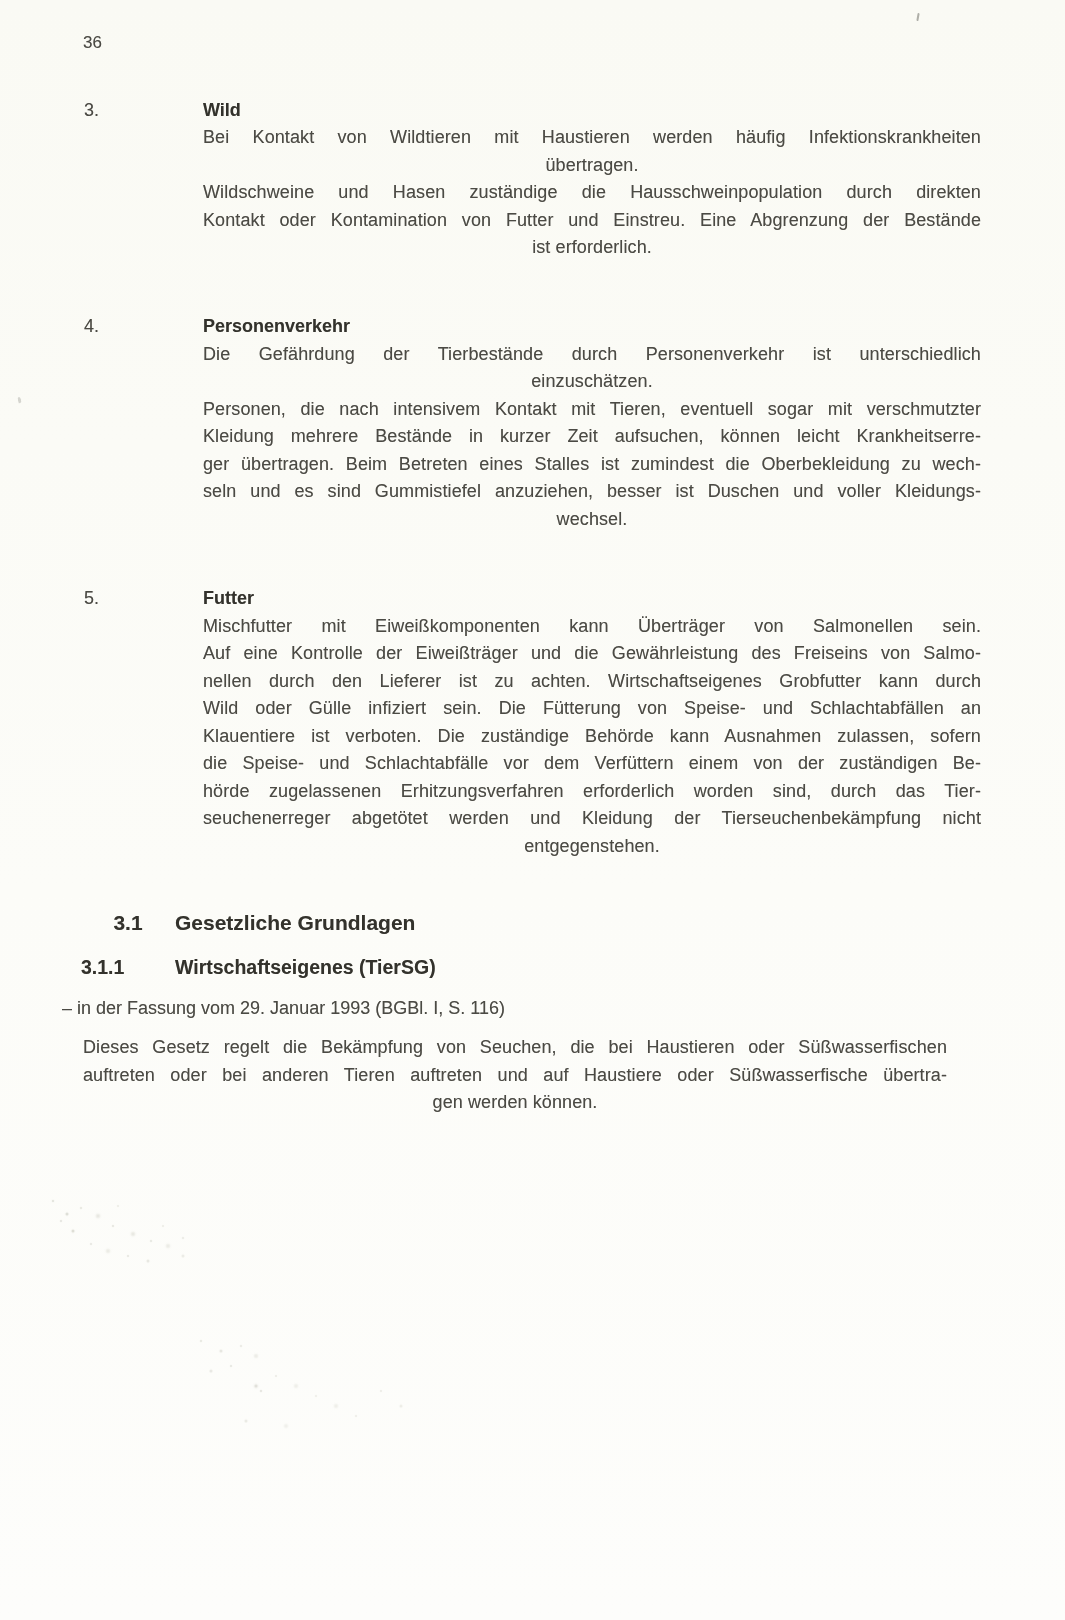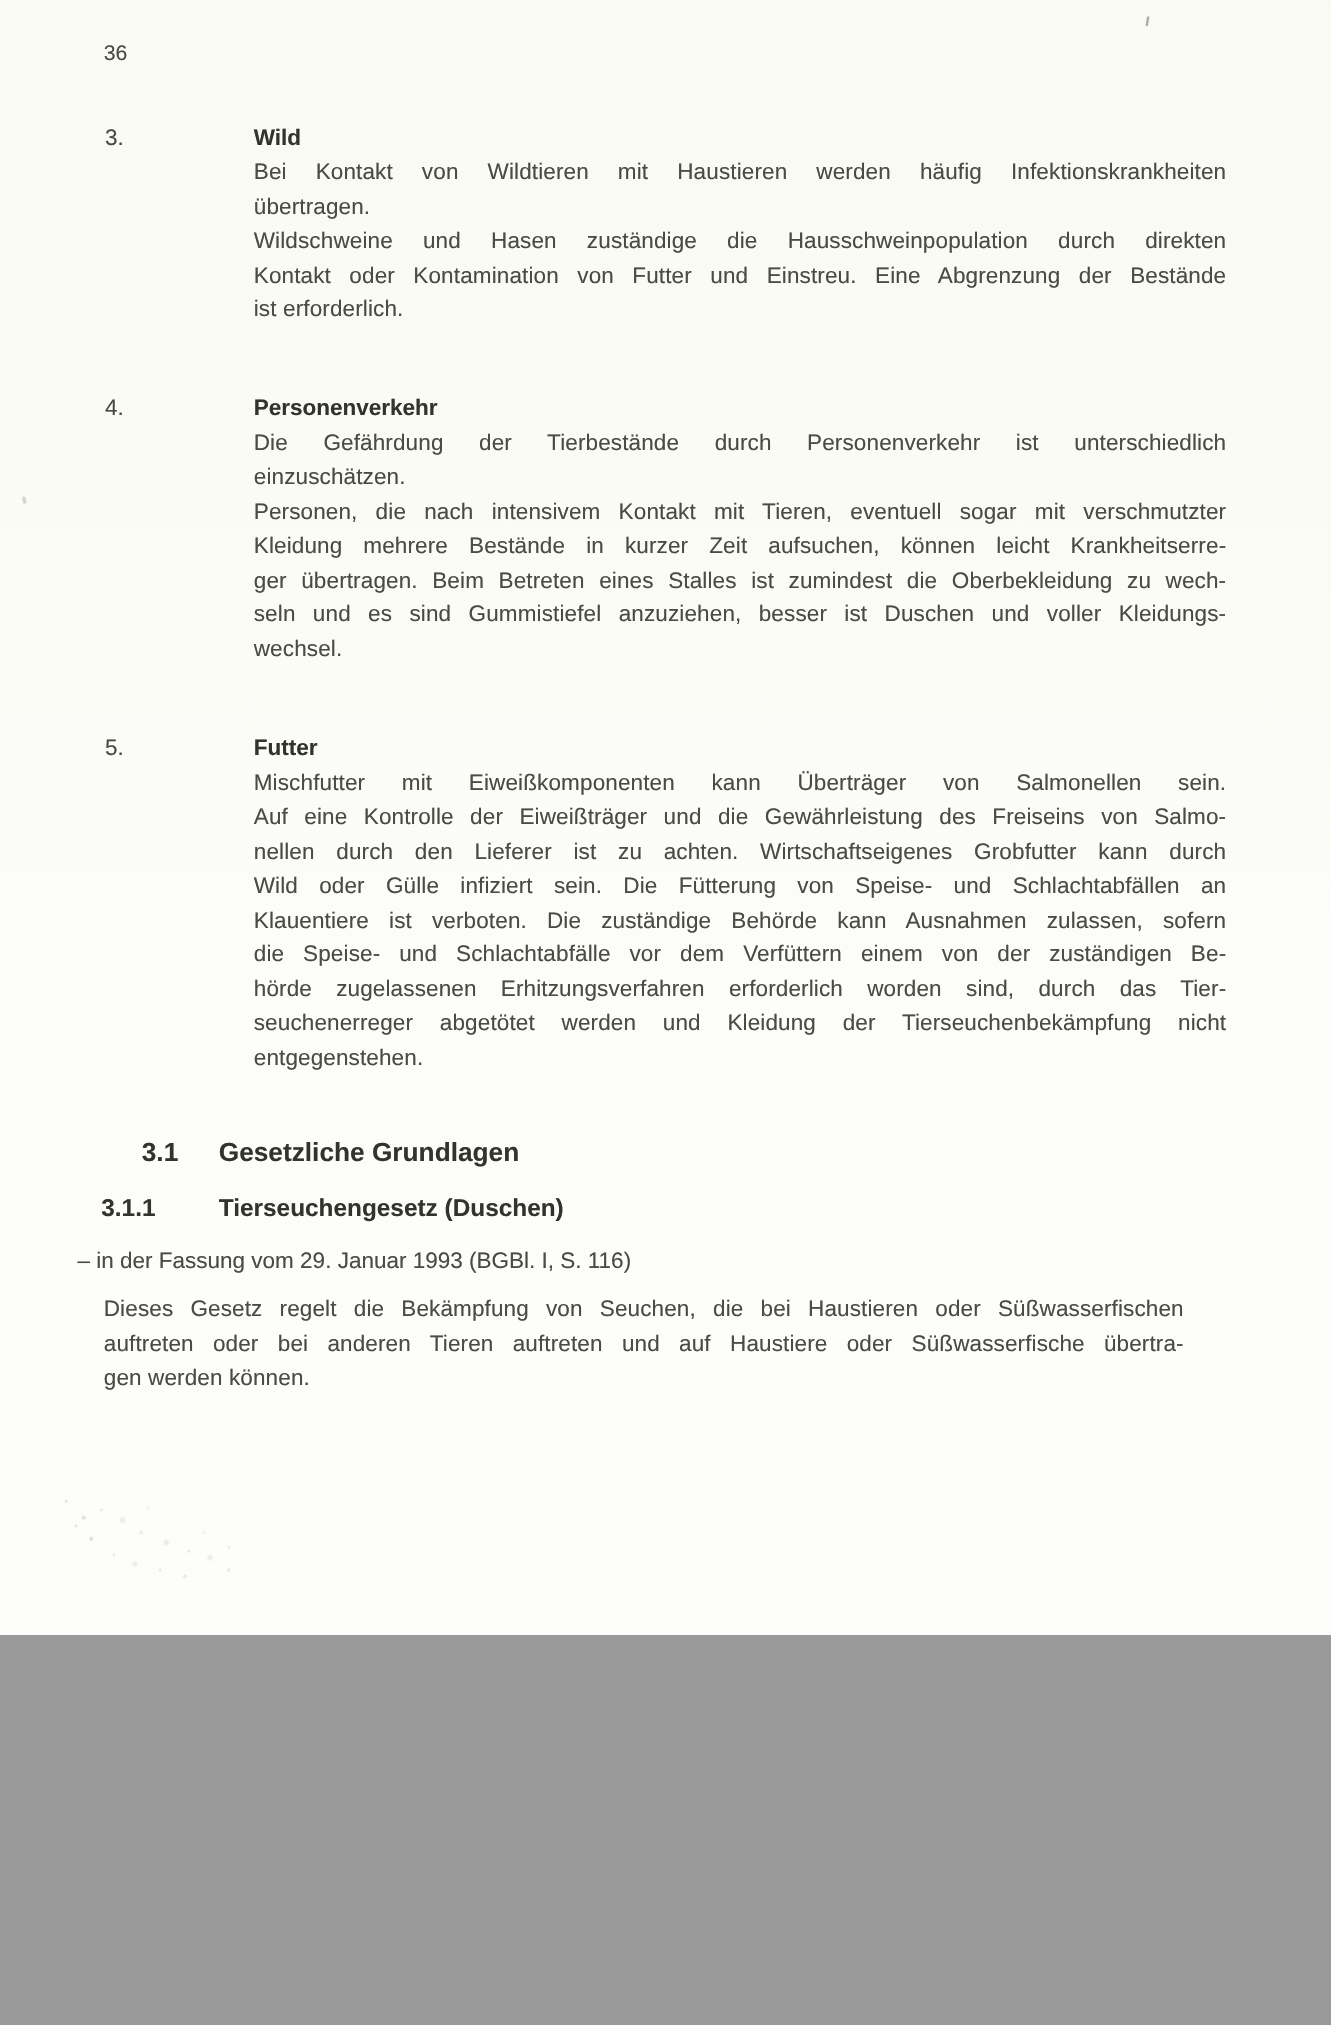--- a/index.html
+++ b/index.html
@@ -5,37 +5,37 @@
   :root{
     --bg:#fbfbf7;
     --text:#4b4a44;
     --heading:#33322c;
   }
   html,body{margin:0;padding:0;}
   body{background:#9a9a9a;}
   .page{
     position:relative;
     width:1065px;
-    height:1308px;
+    height:1620px;
     margin:0 auto;
     background:linear-gradient(180deg,#fafaf4 0%,#fcfcf8 55%,#fdfdfb 100%);
     font-family:"Liberation Sans","DejaVu Sans",sans-serif;
     color:var(--text);
     overflow:hidden;
     text-shadow:0 0 .5px rgba(75,74,68,.38);
   }
   .abs{position:absolute;}
   .pageno{left:83px;top:29px;font-size:17px;line-height:27px;}
   
   .numsec .num{position:absolute;left:84px;top:0;font-size:18px;line-height:27.5px;}
   .numsec .scontent{position:absolute;left:170px;top:0;width:778px;margin-left:33px;}
   .sec-title{font-size:18px;line-height:27.5px;font-weight:bold;color:var(--heading);}
   .bodyline{font-size:18px;line-height:27.5px;letter-spacing:.1px;}
   .jl{text-align:justify;text-align-last:justify;}
-  .fl{text-align:left;}
+  .fl{text-align:center;}
   #sec-wild{top:96.5px;left:0;width:1065px;height:165px;}
   #sec-personen{top:313px;left:0;width:1065px;height:220px;}
   #sec-futter{top:585px;left:0;width:1065px;height:275px;}
   
   .subhead{left:81px;white-space:nowrap;color:var(--heading);font-weight:bold;}
   .subhead .hnum{display:inline-block;width:94px;}
   #h31{top:908px;font-size:21px;line-height:30px;}
   #h311{top:953px;font-size:19.5px;line-height:28px;}
   
   #versionline{left:62px;top:995px;font-size:18px;line-height:27.5px;}
@@ -113,21 +113,21 @@
       <div class="bodyline jl">seuchenerreger abgetötet werden und Kleidung der Tierseuchenbekämpfung nicht</div>
       <div class="bodyline fl">entgegenstehen.</div>
     </div>
   </section>
 
   <h2 class="abs subhead" id="h31" style="margin:0;text-align:center;">
     <span class="hnum">3.1</span><span>Gesetzliche Grundlagen</span>
   </h2>
 
   <h3 class="abs subhead" id="h311" style="margin:0;">
-    <span class="hnum">3.1.1</span><span>Tierseuchengesetz (Duschen)</span>
+    <span class="hnum">3.1.1</span><span>Wirtschaftseigenes (TierSG)</span>
   </h3>
 
   <div class="abs" id="versionline">– in der Fassung vom 29. Januar 1993 (BGBl. I, S. 116)</div>
 
   <div class="abs" id="closingpara">
     <div class="bodyline jl">Dieses Gesetz regelt die Bekämpfung von Seuchen, die bei Haustieren oder Süßwasserfischen</div>
     <div class="bodyline jl">auftreten oder bei anderen Tieren auftreten und auf Haustiere oder Süßwasserfische übertra-</div>
     <div class="bodyline fl">gen werden können.</div>
   </div>
 

